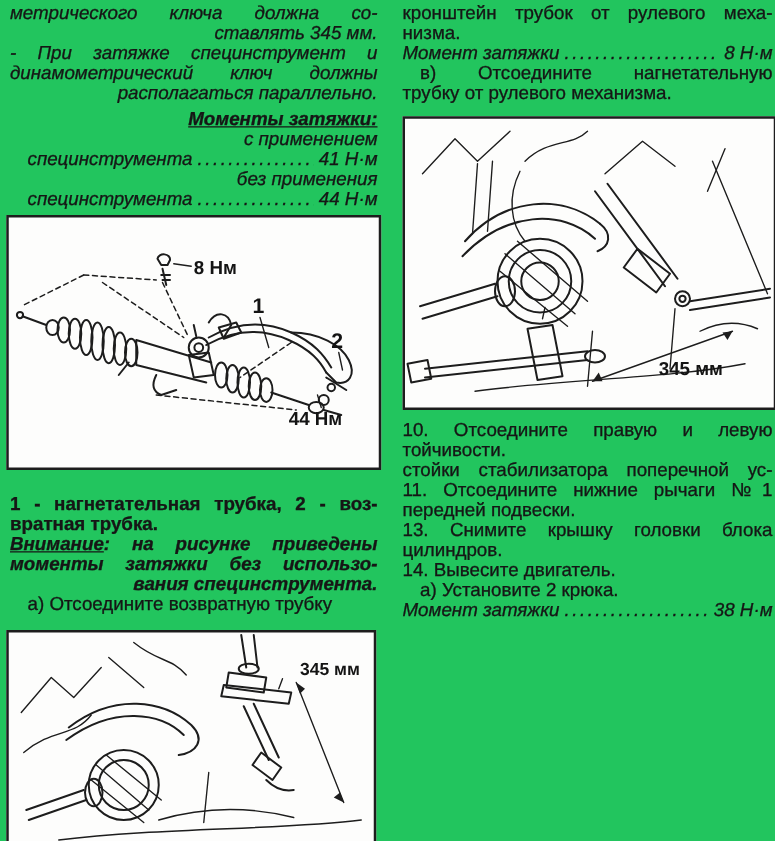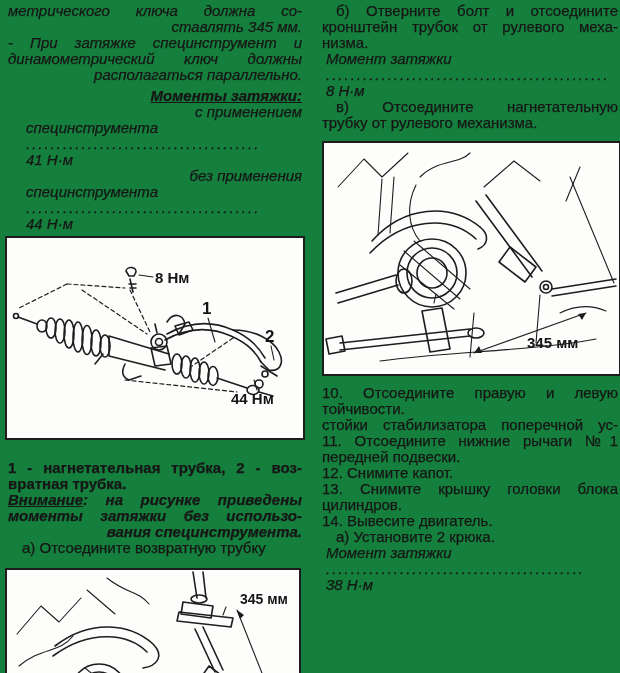--- a/index.html
+++ b/index.html
@@ -1,32 +1,32 @@
 <!DOCTYPE html>
 <html><head>
 <meta charset="utf-8">
 <style>
   html,body{margin:0;padding:0;}
   .page{
     position:relative;width:620px;height:673px;overflow:hidden;
-    background:#15803d;color:#161616;
+    background:#22c55e;color:#161616;
     font-family:"Liberation Sans",sans-serif;
     -webkit-text-stroke:0.25px currentColor;
   }
   .col{position:absolute;top:3px;}
   .col-left{left:8px;width:294px;}
   .col-right{left:322px;width:296px;}
   .ln{font-size:15px;line-height:16px;}
   .j{text-align:justify;text-align-last:justify;}
   .it{font-style:italic;text-align:right;}
   .b{font-weight:bold;}
   .ind{padding-left:14px;}
   .mt5{margin-top:5px;text-decoration:underline;}
   .u{text-decoration:underline;font-style:italic;}
-  .leader{display:flex;align-items:baseline;flex-direction:column;}
+  .leader{display:flex;align-items:baseline;}
   .leader .dots{flex:1;overflow:hidden;white-space:nowrap;letter-spacing:2px;margin:0 4px;min-width:0;}
   .leader .val{white-space:nowrap;}
   .fig{
     border:2px solid #1d1d1d;background:#fdfdfc;box-sizing:content-box;
   }
   .fig-rack{width:296px;height:200px;margin:4px 0 0 -3px;text-align:right;}
   .fig-wrench-left{width:292px;height:173px;margin:12px 0 0 -3px;}
   .fig-wrench-right{width:295px;height:231px;margin:10px 0 0 0;}
   .fig svg{display:block;width:100%;height:100%;}
   .fig path,.fig line,.fig circle,.fig ellipse,.fig polyline{
@@ -207,21 +207,20 @@
           <polygon class="arrow" points="268,136 260,132 265,128"></polygon>
         </g>
         <text x="233" y="34" font-size="14">345 мм</text>
       </svg>
     </div>
   </div>
 
   <div class="col col-right">
 
     <div>
-      <div class="ln j ind">б) Отверните болт и отсоедините</div>
       <div class="ln j">кронштейн трубок от рулевого меха-</div>
       <div class="ln">низма.</div>
     </div>
 
     <div class="ln it leader">
       <span>Момент затяжки</span>
       <span class="dots">..............................................</span>
       <span class="val">8 Н·м</span>
     </div>
 
@@ -280,21 +279,20 @@
         <text x="203" y="205" font-size="15">345 мм</text>
       </svg>
     </div>
 
     <div class="proc">
       <div class="ln j">10. Отсоедините правую и левую</div>
       <div class="ln">тойчивости.</div>
       <div class="ln j">стойки стабилизатора поперечной ус-</div>
       <div class="ln j">11. Отсоедините нижние рычаги №1</div>
       <div class="ln">передней подвески.</div>
-      <div class="ln">12. Снимите капот.</div>
       <div class="ln j">13. Снимите крышку головки блока</div>
       <div class="ln">цилиндров.</div>
       <div class="ln">14. Вывесите двигатель.</div>
       <div class="ln ind">а) Установите 2 крюка.</div>
     </div>
 
     <div class="ln it leader">
       <span>Момент затяжки</span>
       <span class="dots">..........................................</span>
       <span class="val">38 Н·м</span>

